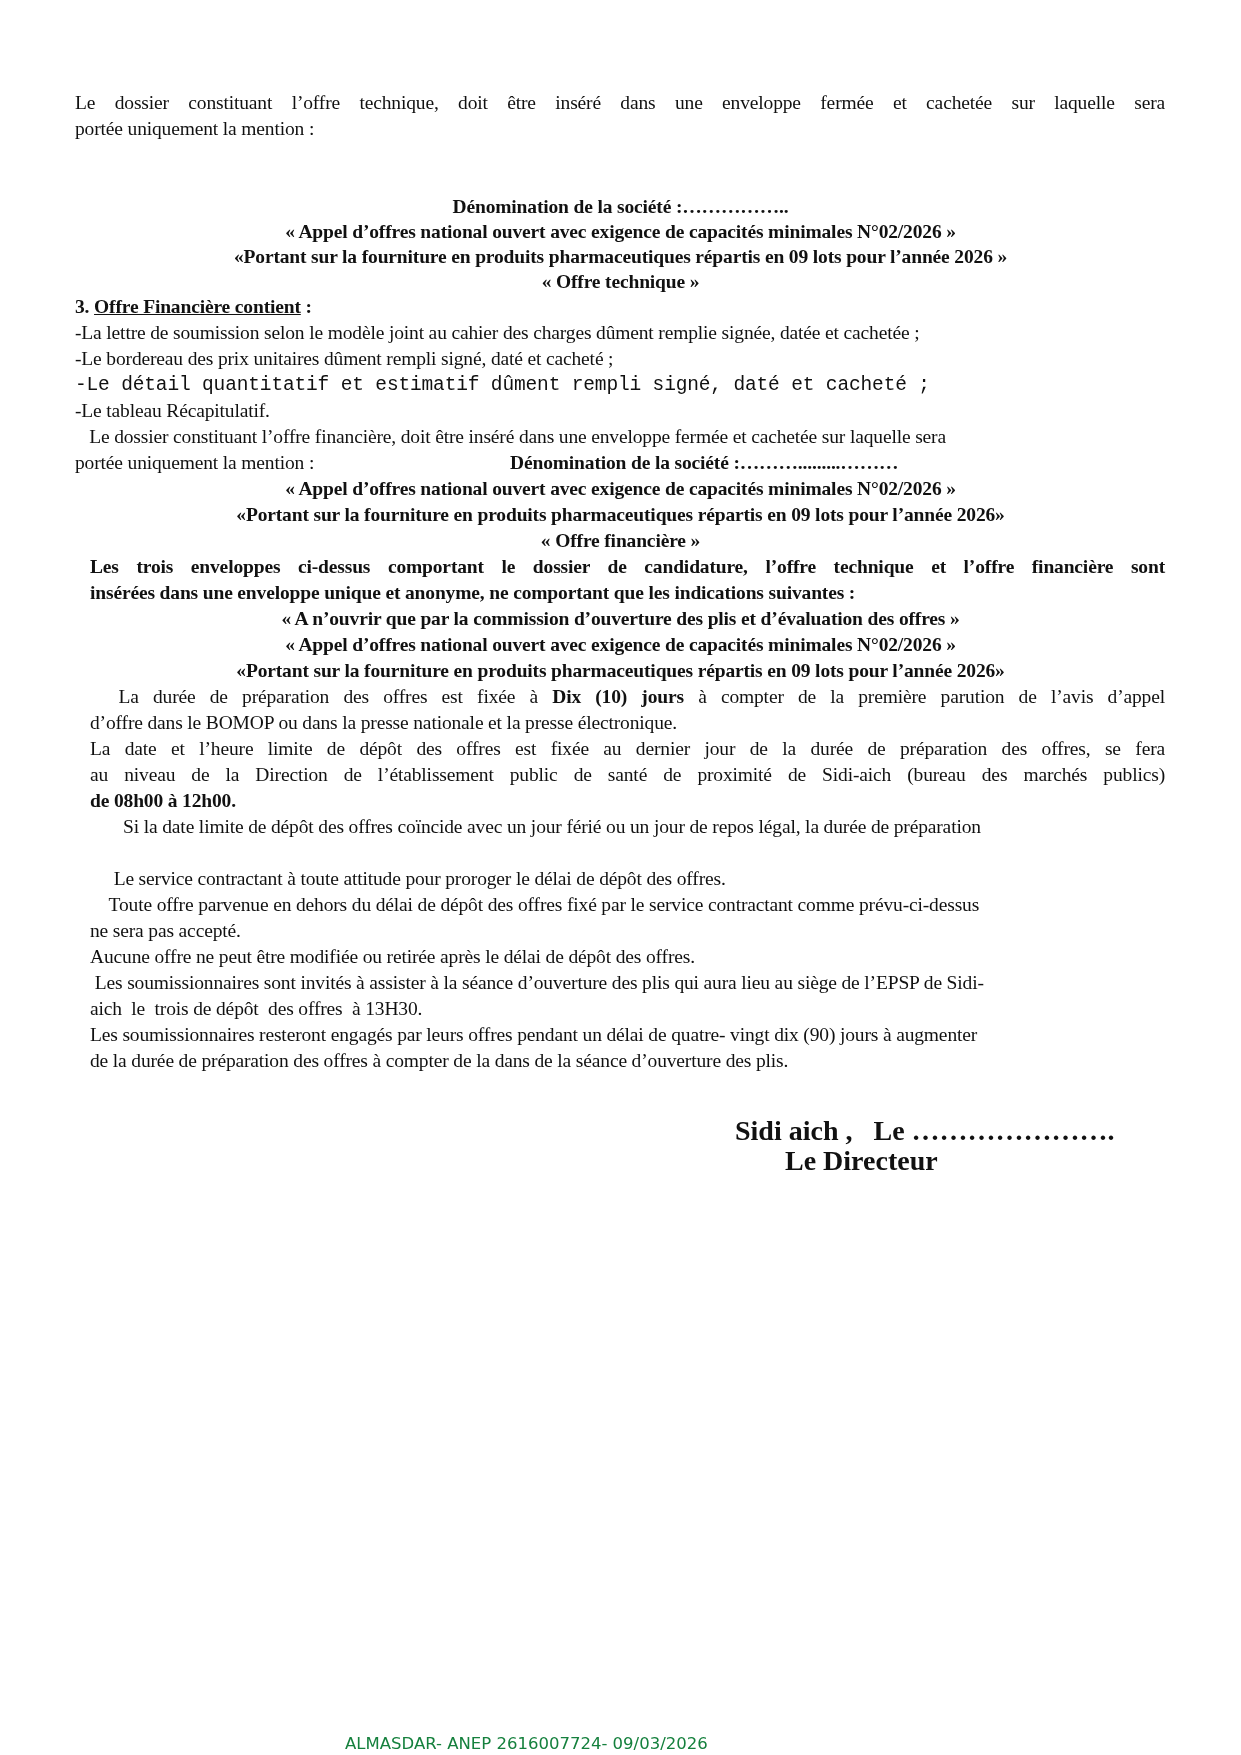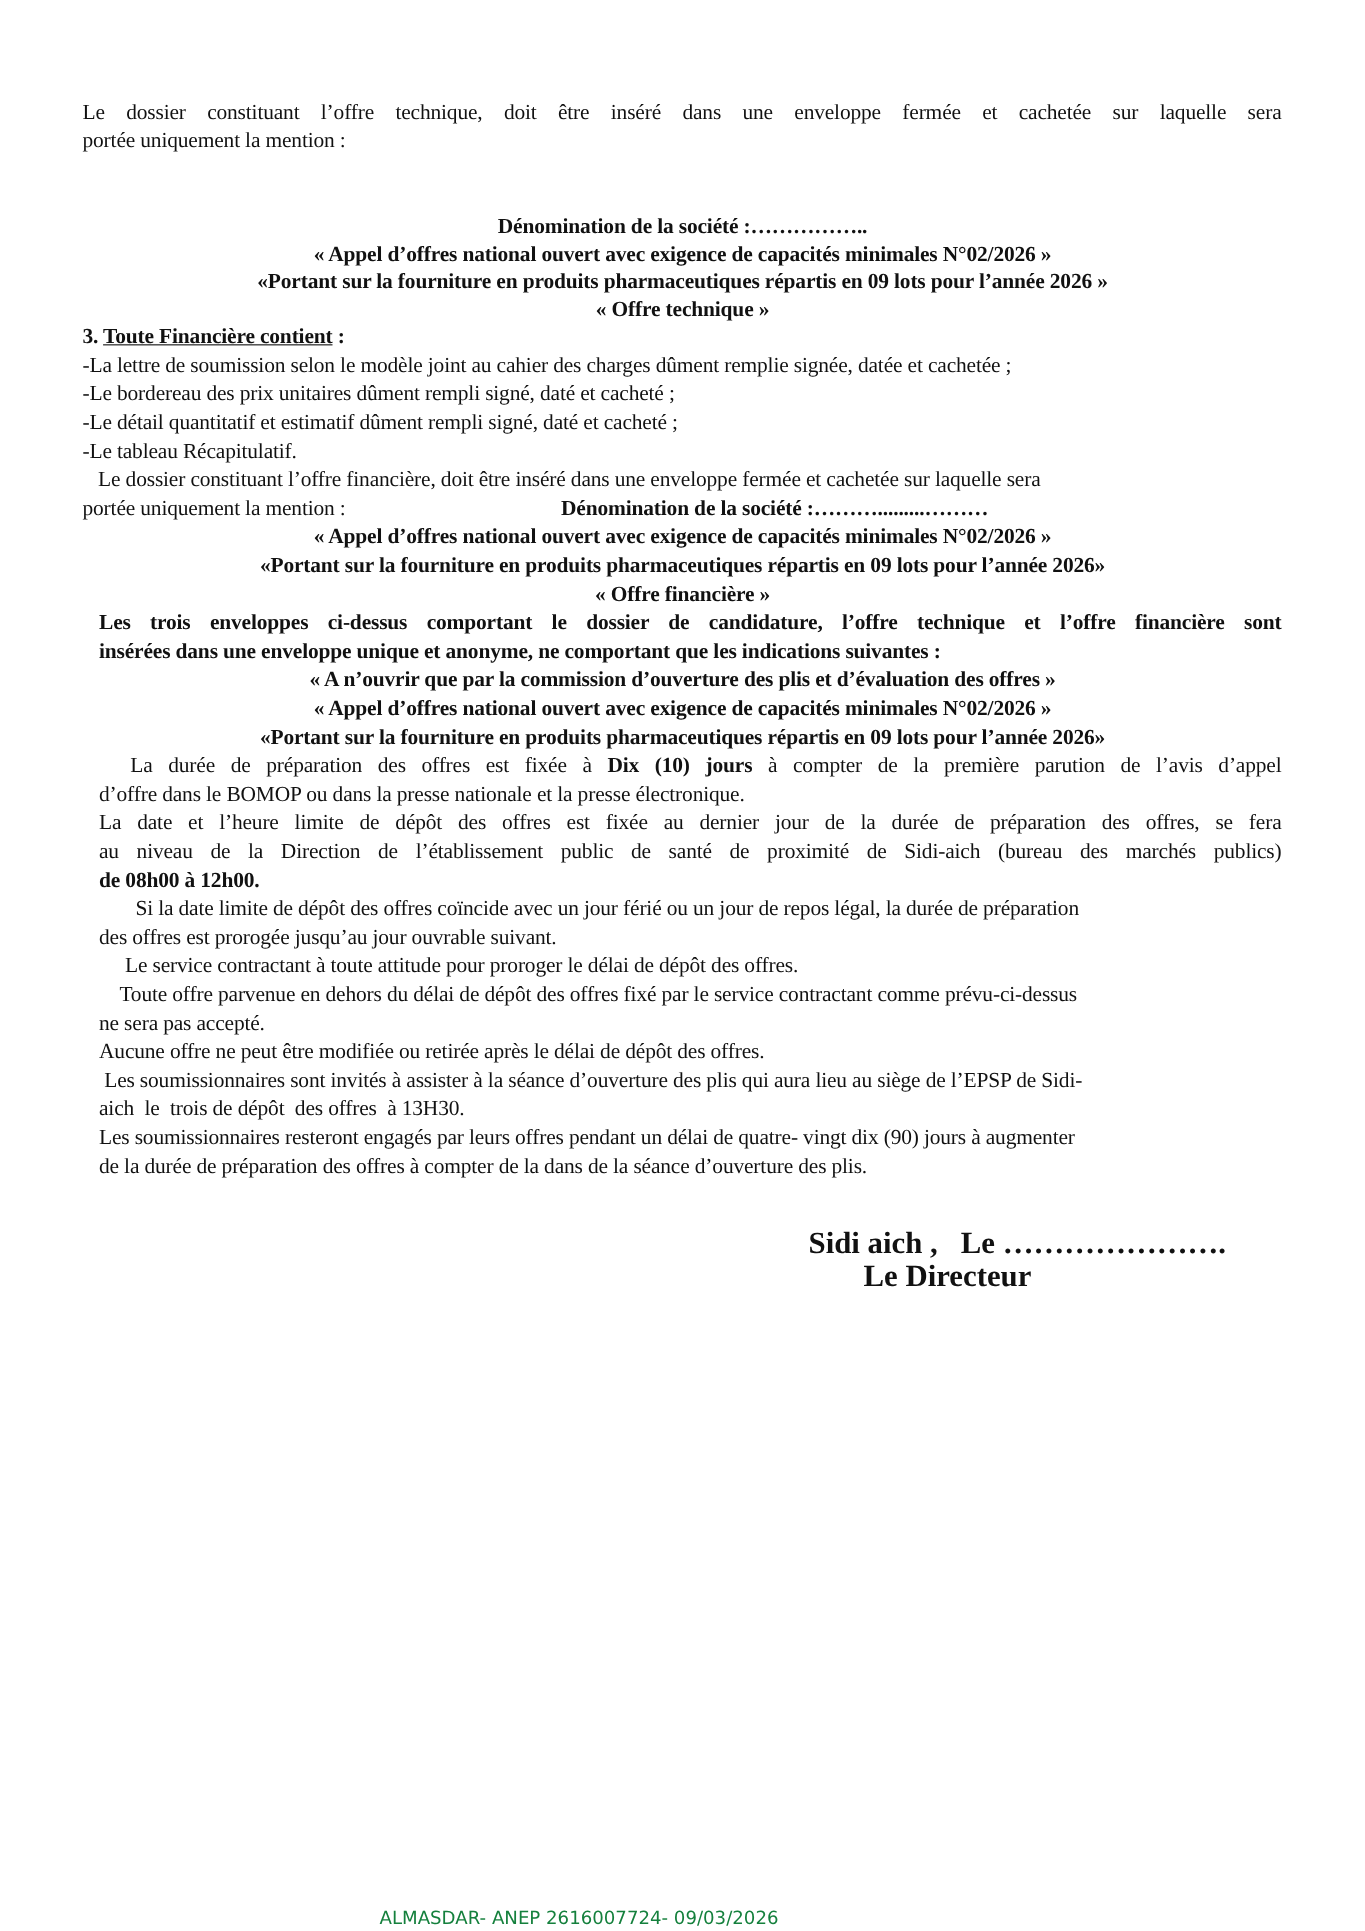--- a/index.html
+++ b/index.html
@@ -24,26 +24,26 @@
   <div class="line full just" style="top:76px;">Le dossier constituant l’offre technique, doit être inséré dans une enveloppe fermée et cachetée sur laquelle sera</div>
   <div class="line full" style="top:102px;">portée uniquement la mention :</div>
 
   <div class="line center" style="top:180px;">Dénomination de la société :……………..</div>
   <div class="line center" style="top:205px;">« Appel d’offres national ouvert avec exigence de capacités minimales N°02/2026 »</div>
   <div class="line center" style="top:230px;">«Portant sur la fourniture en produits  pharmaceutiques répartis en 09 lots pour l’année 2026 »</div>
   <div class="line center" style="top:255px;">« Offre technique »</div>
 
   <div class="line full b" style="top:280px;">
     <span>3.</span>
-    <span class="u">Toute Financière contient</span><span> :</span>
+    <span class="u">Offre Financière contient</span><span> :</span>
   </div>
 
   <div class="line full" style="top:306px;">-La lettre de soumission selon le modèle joint au cahier des charges dûment remplie signée, datée et cachetée   ;</div>
   <div class="line full" style="top:332px;">-Le bordereau des prix unitaires dûment rempli signé, daté et cacheté   ;</div>
-  <div class="line full" style="top:358px;">-Le détail  quantitatif et estimatif dûment rempli signé, daté et cacheté ;</div>
+  <div class="line full" style="top:358px;font-family:Liberation Mono, monospace;">-Le détail  quantitatif et estimatif dûment rempli signé, daté et cacheté ;</div>
   <div class="line full" style="top:384px;">-Le tableau Récapitulatif.</div>
 
   <div class="line full" style="top:410px; white-space:pre;">   Le dossier constituant l’offre financière, doit être inséré dans une enveloppe fermée et cachetée sur laquelle sera</div>
   <div class="line full" style="top:436px;">portée uniquement la mention :</div>
   <div class="line b" style="top:436px; left:510px;">Dénomination de la société :……….........………</div>
   <div class="line center" style="top:462px;">« Appel d’offres national ouvert avec exigence de capacités minimales N°02/2026 »</div>
   <div class="line center" style="top:488px;">«Portant sur la fourniture en produits  pharmaceutiques répartis en 09 lots  pour l’année 2026»</div>
   <div class="line center" style="top:514px;">« Offre financière »</div>
 
   <div class="line full2 just b" style="top:540px;">Les trois enveloppes ci-dessus comportant le dossier de candidature, l’offre technique et l’offre financière sont</div>
@@ -51,21 +51,20 @@
   <div class="line center" style="top:592px;">« A n’ouvrir que par la commission d’ouverture des plis et d’évaluation des offres »</div>
   <div class="line center" style="top:618px;">« Appel d’offres national ouvert avec exigence de capacités minimales N°02/2026 »</div>
   <div class="line center" style="top:644px;">«Portant sur la fourniture en produits  pharmaceutiques répartis en 09 lots pour l’année 2026»</div>
 
   <div class="line full2 just" style="top:670px; white-space:pre;"><span>  La durée de préparation des offres est fixée à </span><span class="b">Dix (10) jours</span><span> à compter de la première parution de l’avis d’appel</span></div>
   <div class="line full2" style="top:696px;">d’offre dans le BOMOP ou dans  la presse nationale  et  la presse électronique.</div>
   <div class="line full2 just" style="top:722px;">La date et l’heure limite de  dépôt des offres est fixée  au dernier jour de la durée de préparation des offres, se fera</div>
   <div class="line full2 just" style="top:748px;">au niveau de la Direction de l’établissement public de santé de proximité de Sidi-aich (bureau des marchés publics)</div>
   <div class="line full2 b" style="top:774px;">de 08h00 à 12h00.</div>
   <div class="line full2" style="top:800px; white-space:pre;">       Si la date limite de dépôt des offres coïncide avec un jour férié ou un jour de repos légal, la durée de préparation</div>
-  <div class="line full2" style="top:826px;">des offres est prorogée jusqu’au jour ouvrable suivant.</div>
   <div class="line full2" style="top:852px; white-space:pre;">     Le service contractant à toute attitude pour proroger le délai de dépôt des offres.</div>
   <div class="line full2" style="top:878px; white-space:pre;">    Toute offre parvenue en dehors du délai de dépôt des offres fixé par le service contractant comme prévu-ci-dessus</div>
   <div class="line full2" style="top:904px;">ne sera pas accepté.</div>
   <div class="line full2" style="top:930px;">Aucune offre ne peut être modifiée ou retirée après le délai de dépôt des offres.</div>
   <div class="line full2" style="top:956px; white-space:pre;"> Les soumissionnaires sont invités à assister à la séance d’ouverture des plis qui aura lieu au siège de l’EPSP de Sidi-</div>
   <div class="line full2" style="top:982px; white-space:pre;">aich  le  trois de dépôt  des offres  à 13H30.</div>
   <div class="line full2" style="top:1008px;">Les soumissionnaires resteront engagés par leurs offres pendant un délai de quatre- vingt dix (90) jours à augmenter</div>
   <div class="line full2" style="top:1034px;">de la durée de préparation des offres à compter de la dans de la séance d’ouverture des plis.</div>
 
   <div class="sig" style="left:735px; top:1103px; white-space:pre;">Sidi aich ,   Le ………………….</div>

